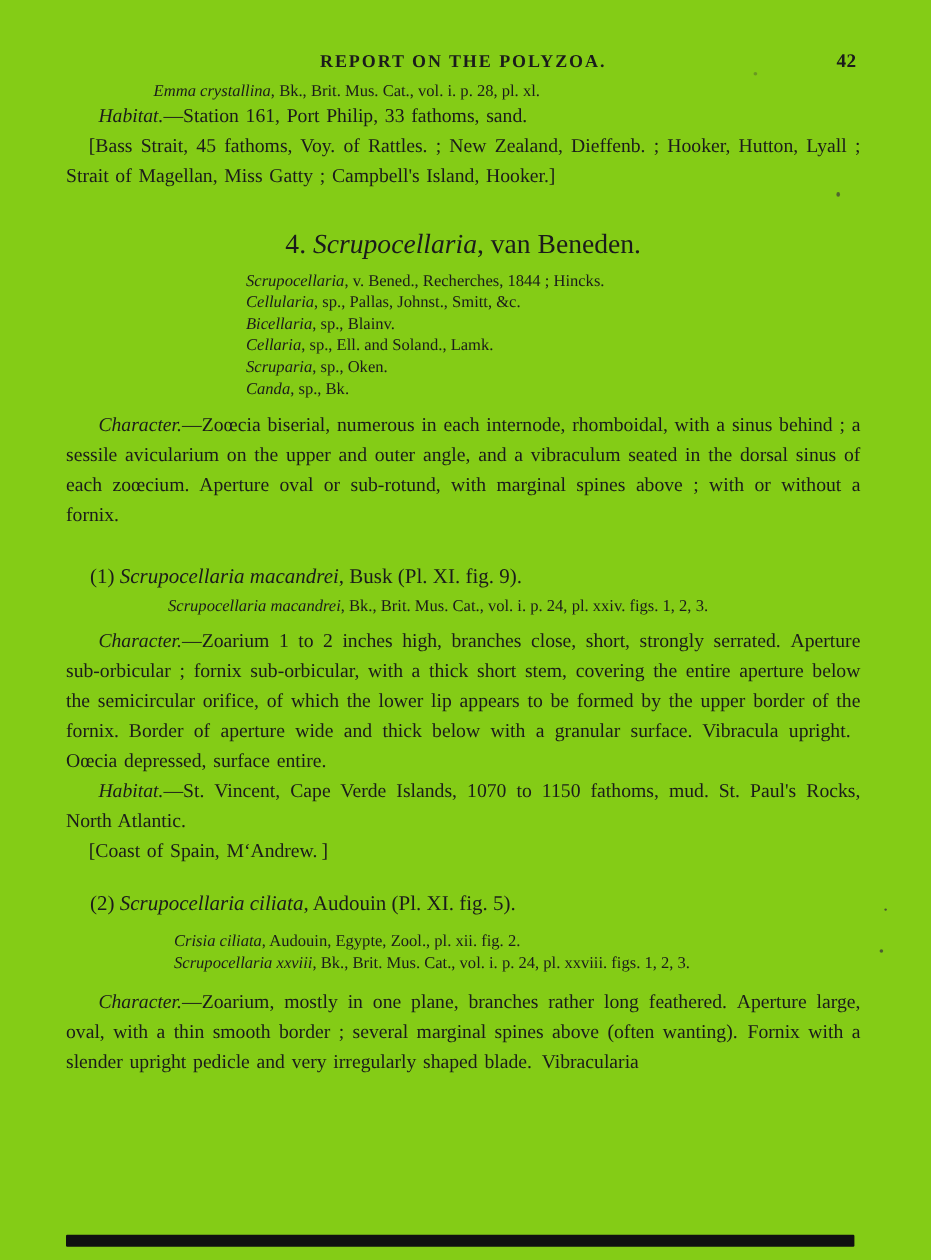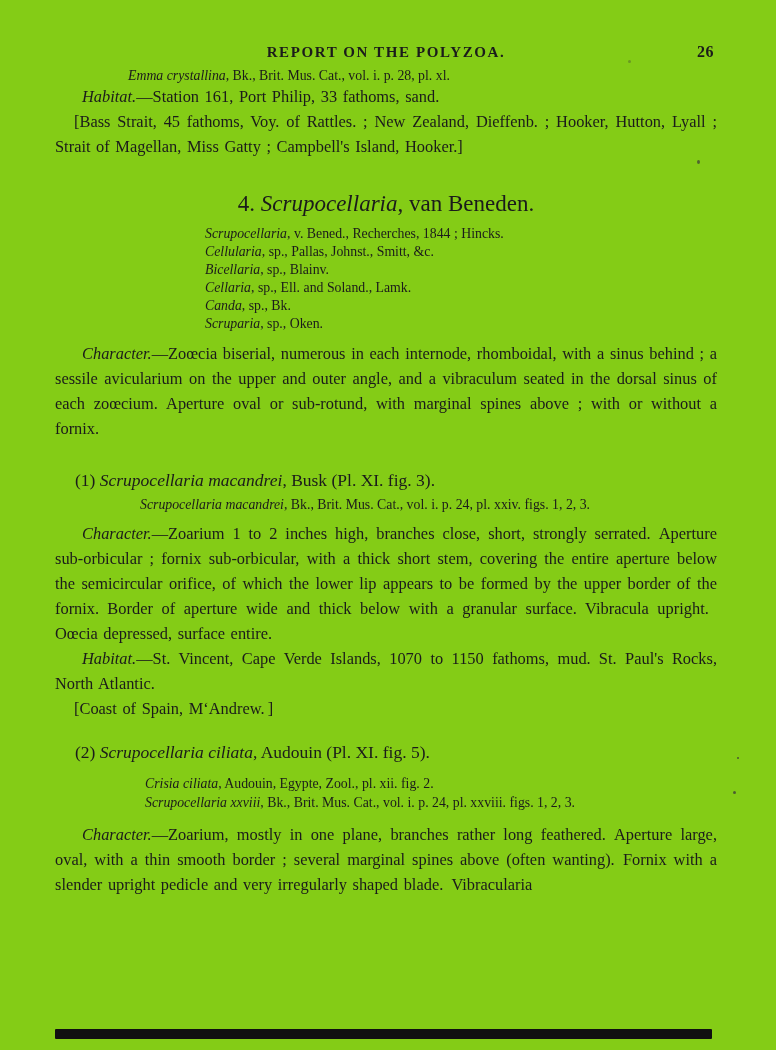--- a/index.html
+++ b/index.html
@@ -61,45 +61,45 @@
   .speck-4 { left: 628px; top: 60px;  width: 3px; height: 3px; opacity: .35; }
 </style>
 </head>
 <body>
 
 <div class="page">
   <div class="content">
 
     <div class="header">
       <span class="header-title">REPORT ON THE POLYZOA.</span>
-      <span class="page-number">26</span>
+      <span class="page-number">42</span>
     </div>
 
 
     <div class="citation c-emma"><span class="sci">Emma crystallina</span><span>, Bk., Brit. Mus. Cat., vol. i. p. 28, pl. xl.</span></div>
 
 
     <p class="body-para mt0"><span class="lead">Habitat.</span><span>—Station 161, Port Philip, 33 fathoms, sand.</span></p>
 
     <p class="body-para bracket mt0"><span>[Bass Strait, 45 fathoms, Voy. of Rattles. ; New Zealand, Dieffenb. ; Hooker, Hutton, Lyall ; Strait of Magellan, Miss Gatty ; Campbell's Island, Hooker.]</span></p>
 
     <div class="genus-heading mt34"><span>4. </span><span class="sci">Scrupocellaria</span><span>, van Beneden.</span></div>
 
     <div class="syn-list">
       <div class="syn-line"><span class="sci">Scrupocellaria</span><span>, v. Bened., Recherches, 1844 ; Hincks.</span></div>
       <div class="syn-line"><span class="sci">Cellularia</span><span>, sp., Pallas, Johnst., Smitt, &amp;c.</span></div>
       <div class="syn-line"><span class="sci">Bicellaria</span><span>, sp., Blainv.</span></div>
       <div class="syn-line"><span class="sci">Cellaria</span><span>, sp., Ell. and Soland., Lamk.</span></div>
+      <div class="syn-line"><span class="sci">Scruparia</span><span>, sp., Oken.</span></div>
       <div class="syn-line"><span class="sci">Canda</span><span>, sp., Bk.</span></div>
-      <div class="syn-line"><span class="sci">Scruparia</span><span>, sp., Oken.</span></div>
     </div>
 
     <p class="body-para mt8"><span class="lead">Character.</span><span>—Zoœcia biserial, numerous in each internode, rhomboidal, with a sinus behind ; a sessile avicularium on the upper and outer angle, and a vibraculum seated in the dorsal sinus of each zoœcium. Aperture oval or sub-rotund, with marginal spines above ; with or without a fornix.</span></p>
 
-    <div class="species-heading2 mt28"><span>(1) </span><span class="sci">Scrupocellaria macandrei</span><span>, Busk (Pl. XI. fig. 3).</span></div>
+    <div class="species-heading2 mt28"><span>(1) </span><span class="sci">Scrupocellaria macandrei</span><span>, Busk (Pl. XI. fig. 9).</span></div>
 
     <div class="citation c-mac"><span class="sci">Scrupocellaria macandrei</span><span>, Bk., Brit. Mus. Cat., vol. i. p. 24, pl. xxiv. figs. 1, 2, 3.</span></div>
 
     <p class="body-para mt8"><span class="lead">Character.</span><span>—Zoarium 1 to 2 inches high, branches close, short, strongly serrated. Aperture sub-orbicular ; fornix sub-orbicular, with a thick short stem, covering the entire aperture below the semicircular orifice, of which the lower lip appears to be formed by the upper border of the fornix. Border of aperture wide and thick below with a granular surface. Vibracula upright. Oœcia depressed, surface entire.</span></p>
 
     <p class="body-para mt0"><span class="lead">Habitat.</span><span>—St. Vincent, Cape Verde Islands, 1070 to 1150 fathoms, mud. St. Paul's Rocks, North Atlantic.</span></p>
 
     <p class="body-para bracket mt0"><span>[Coast of Spain, M‘Andrew. ]</span></p>
 
     <div class="species-heading2 mt20"><span>(2) </span><span class="sci">Scrupocellaria ciliata</span><span>, Audouin (Pl. XI. fig. 5).</span></div>

